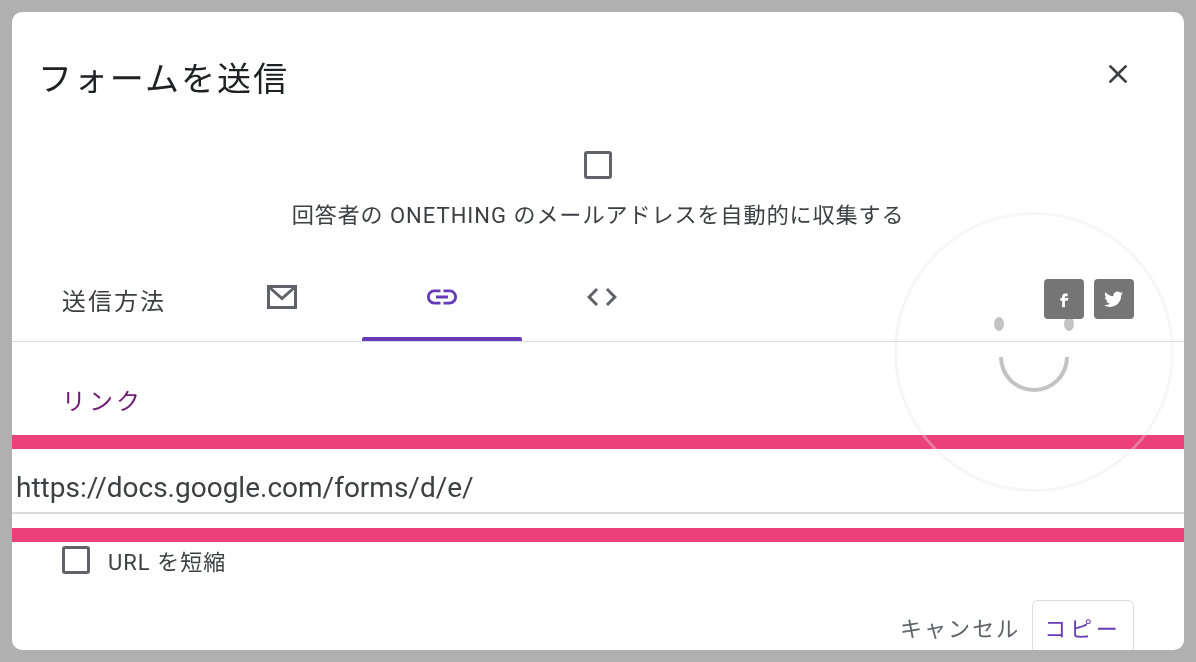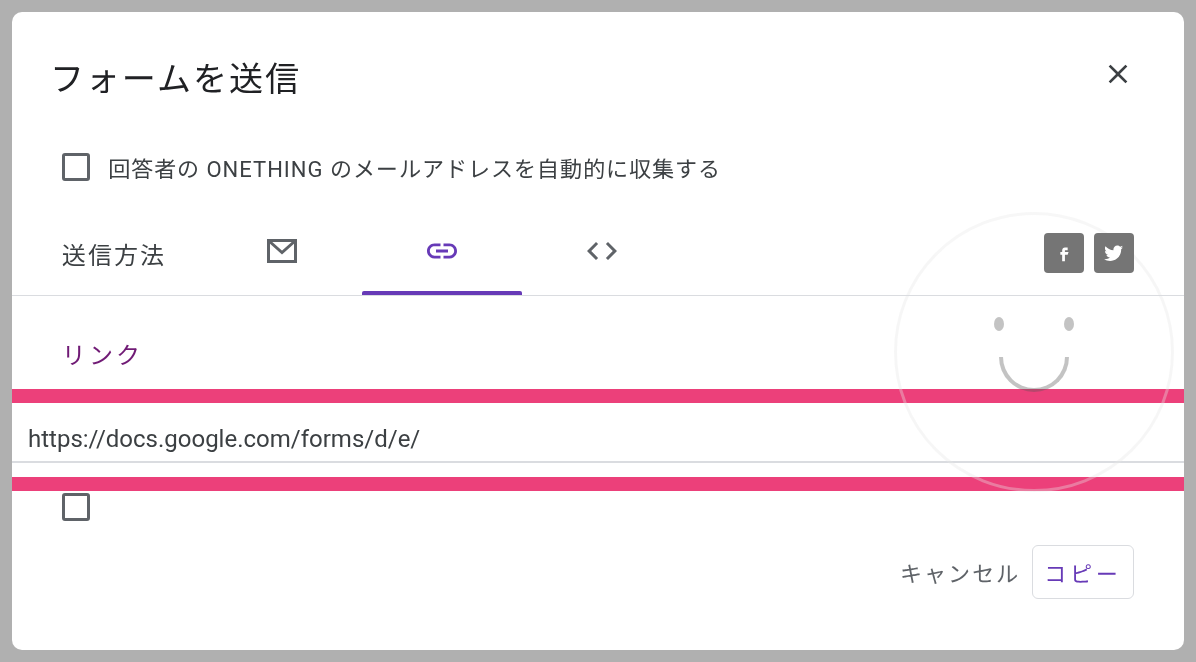--- a/index.html
+++ b/index.html
@@ -58,41 +58,42 @@
       border: 4px solid #555;
       border-top: none;
       border-radius: 0 0 70px 70px;
       left: 55px;
       top: 95px;
     }
     .dialog-header {
       display: flex;
       justify-content: space-between;
       align-items: center;
-      padding: 40px 50px 20px 38px;
+      padding: 40px 50px 20px 26px;
     }
     .dialog-title {
       font-size: 34px;
       font-weight: 400;
       color: #202124;
       letter-spacing: 2px;
     }
     .close-btn {
       font-size: 38px;
       font-weight: 300;
       color: #5f6368;
       cursor: pointer;
       line-height: 1;
       user-select: none;
     }
     .collect-row {
       padding: 30px 50px 20px 50px;
       display: flex;
       align-items: center;
       gap: 18px;
+      flex-direction: column;
     }
     .checkbox {
       width: 28px;
       height: 28px;
       border: 3px solid #5f6368;
       border-radius: 3px;
       cursor: pointer;
       flex-shrink: 0;
     }
     .collect-text {
@@ -167,23 +168,23 @@
       margin: 18px -28px 10px -28px;
       border: 14px solid #ec407a;
       border-radius: 2px;
       padding: 14px 0;
     }
     .link-input {
       width: calc(100% - 28px);
       margin-left: 14px;
       border: none;
       border-bottom: 2px solid #dadce0;
-      font-size: 24px;
+      font-size: 28px;
       color: #3c4043;
-      padding: 8px 16px;
+      padding: 8px 4px;
       outline: none;
       font-family: inherit;
       background: transparent;
     }
     .shorten-row {
       display: flex;
       align-items: center;
       gap: 18px;
       padding: 0 50px;
       margin-top: -8px;
@@ -287,20 +288,21 @@
   <div class="link-section">
     <div class="link-label">リンク</div>
   </div>
 
   <div class="link-field-wrap">
     <input class="link-input" type="text" readonly="" value="https://docs.google.com/forms/d/e/" style="">
   </div>
 
   <div class="shorten-row">
     <div class="checkbox"></div>
+    <div class="shorten-text">URL を短縮</div>
   </div>
 
   <div class="footer">
     <div class="btn-cancel">キャンセル</div>
     <div class="btn-copy">コピー</div>
   </div>
 
 </div>
 
 </body></html>

